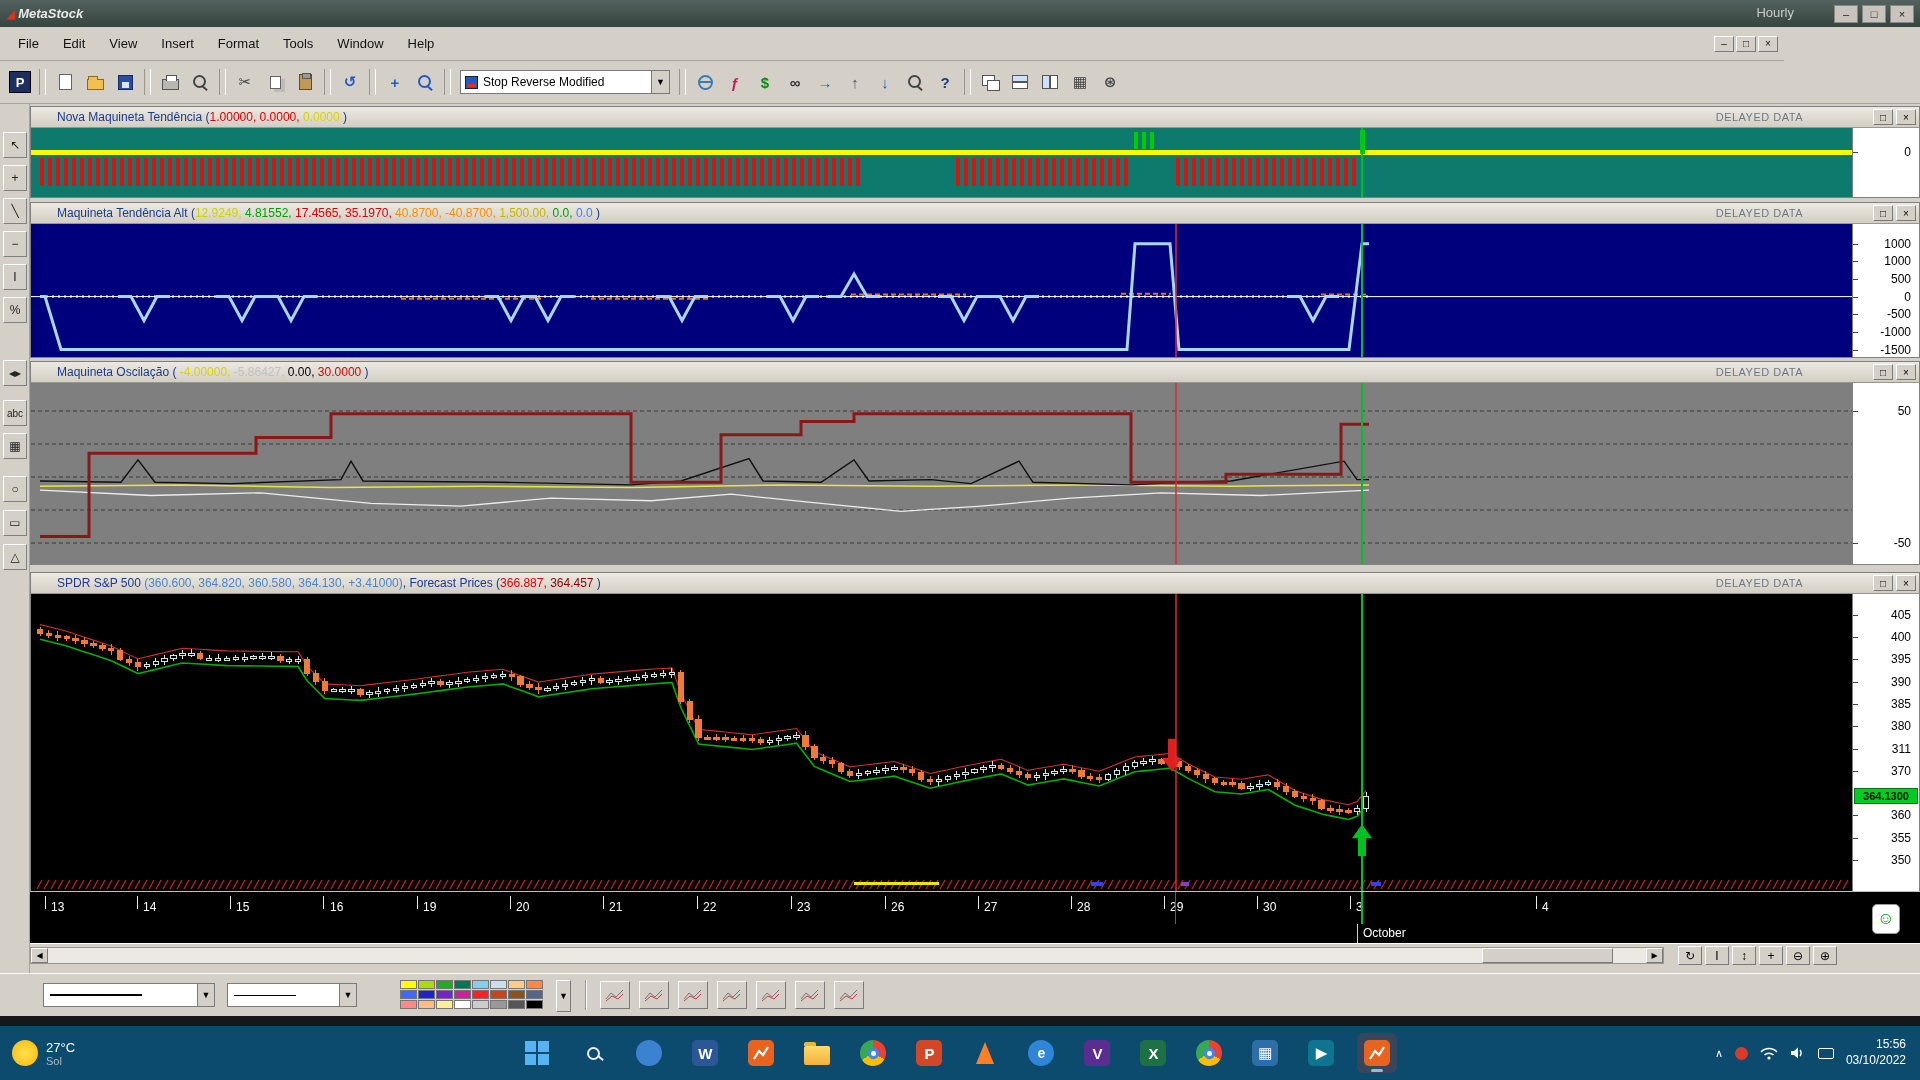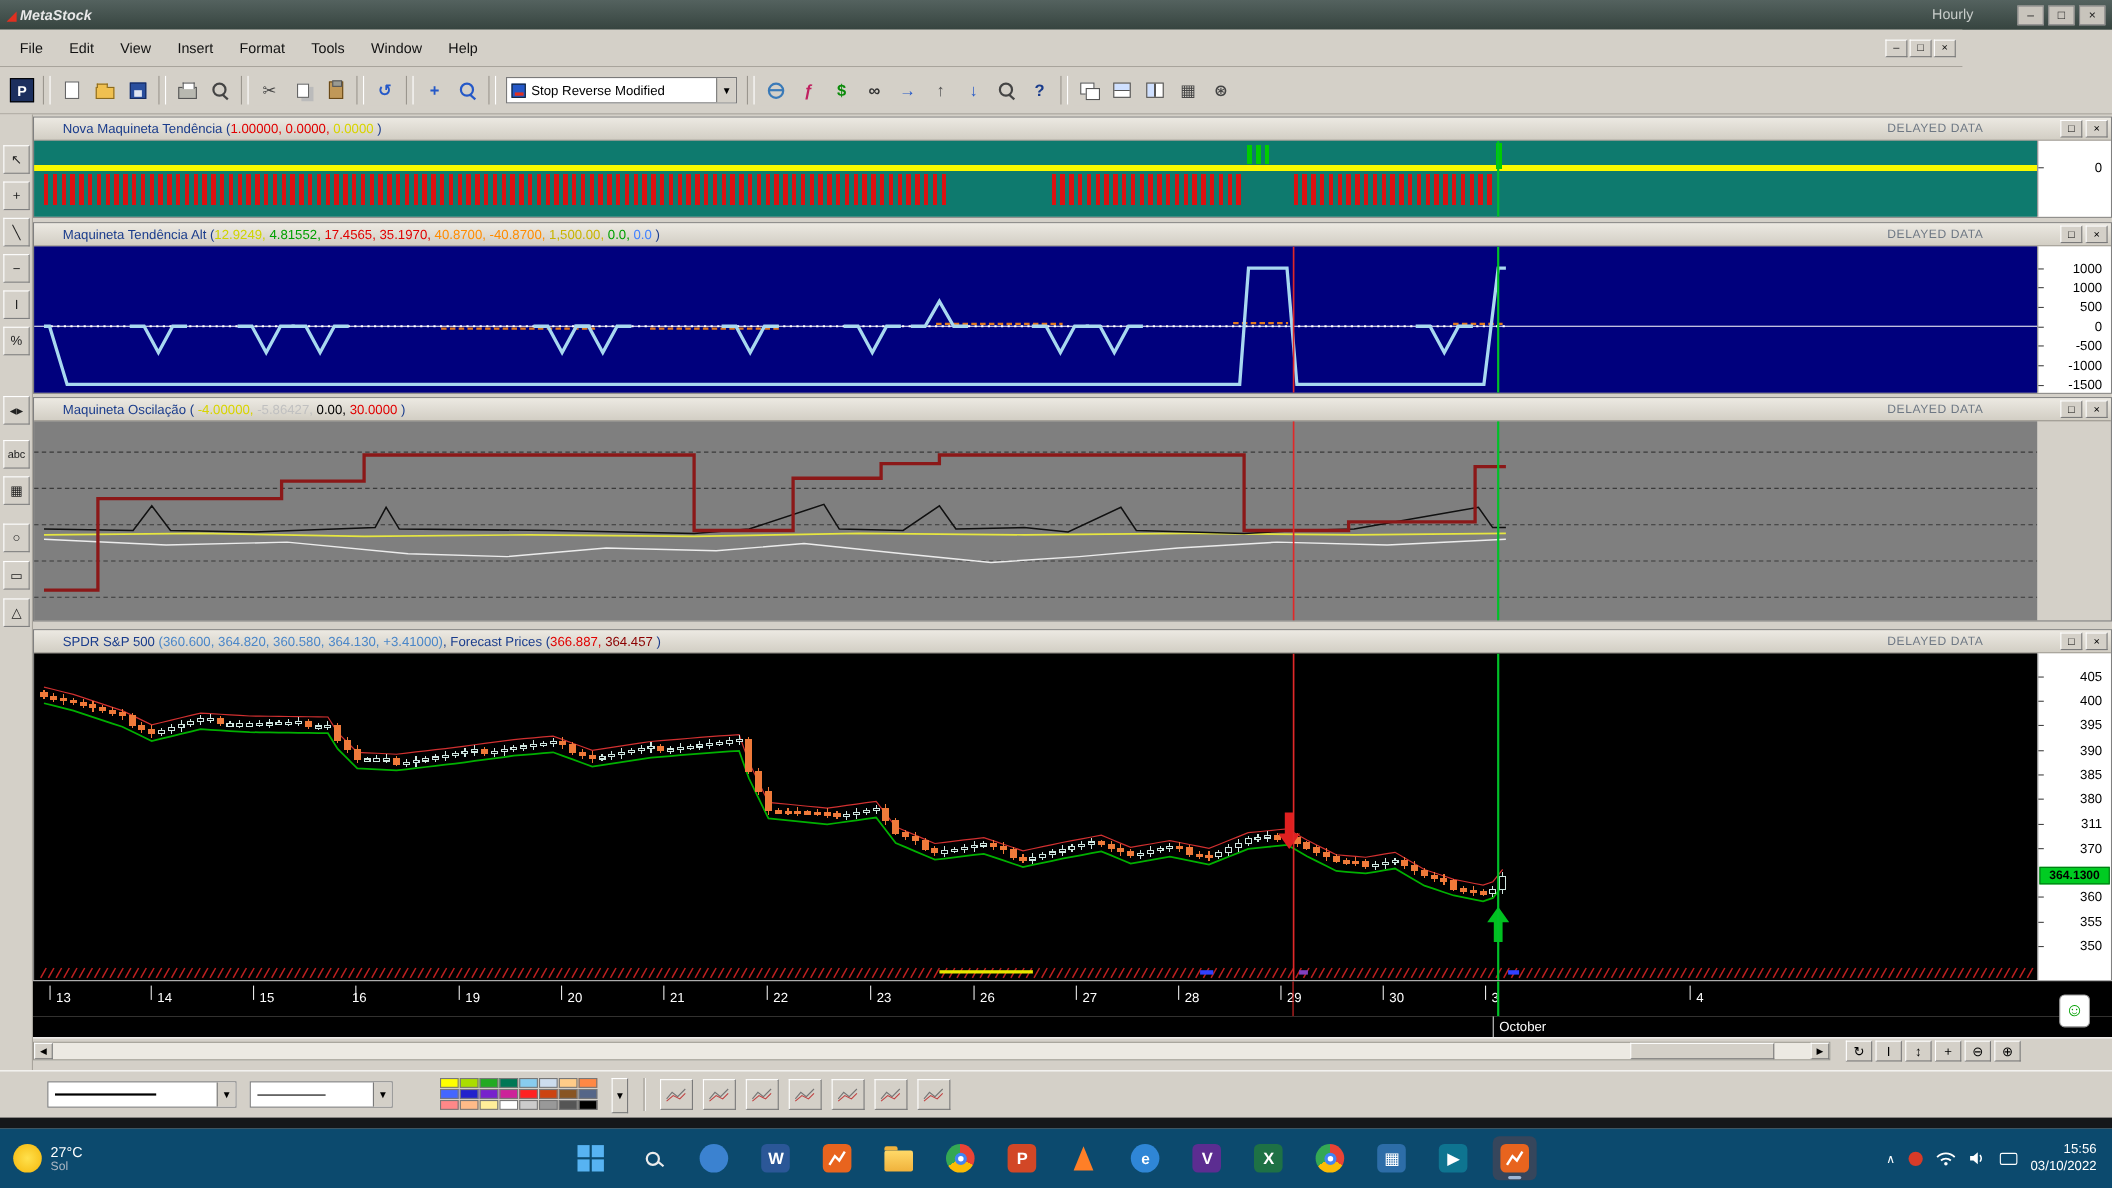--- a/index.html
+++ b/index.html
@@ -538,20 +538,26 @@
           <line x1="0" y1="94" x2="1821" y2="94" stroke="#3a3a3a" stroke-width="1" stroke-dasharray="4,3"></line>
           <line x1="0" y1="127" x2="1821" y2="127" stroke="#3a3a3a" stroke-width="1" stroke-dasharray="4,3"></line>
           <line x1="0" y1="160" x2="1821" y2="160" stroke="#3a3a3a" stroke-width="1" stroke-dasharray="4,3"></line>
           <polyline points="9,107.2 120,112.48 230,109.84 340,120.4 430,123.04 520,115.12 620,117.76 700,111.16 790,120.4 870,128.32 950,123.04 1040,115.12 1130,109.84 1230,112.48 1338,107.2" fill="none" stroke="#ececec" stroke-width="1.3"></polyline>
           <polyline points="9,103.24 150,101.92 300,104.56 450,103.24 600,104.56 750,101.92 900,103.24 1050,101.92 1200,103.24 1338,101.92" fill="none" stroke="#e6e640" stroke-width="1.5"></polyline>
           <polyline points="9,97.96 90,99.28 107,76.84 124,99.28 200,100.6 310,96.64 320,78.16 332,97.96 470,99.28 600,101.92 650,97.96 718,75.52 732,97.96 790,99.28 823,76.84 838,97.96 900,96.64 940,100.6 988,78.16 1002,99.28 1100,101.92 1150,99.28 1200,97.96 1313,78.16 1326,96.64 1338,96.64" fill="none" stroke="#101010" stroke-width="1.4"></polyline>
           <polyline points="9,153.4 58,153.4 58,70.24 225,70.24 225,54.4 300,54.4 300,30.64 600,30.64 600,99.28 690,99.28 690,51.76 770,51.76 770,38.559999999999995 823,38.559999999999995 823,30.64 1100,30.64 1100,99.28 1195,99.28 1195,91.36 1310,91.36 1310,41.199999999999996 1338,41.199999999999996" fill="none" stroke="#8b1818" stroke-width="3"></polyline>
           <line x1="1145" y1="0" x2="1145" y2="181" stroke="#e02828" stroke-width="1.5"></line>
           <line x1="1331" y1="0" x2="1331" y2="181" stroke="#00c028" stroke-width="2"></line>
         </svg>
+      <div class="paxis" id="ax-osc">
+          <div class="axlabel" style="top: 21px;">50</div>
+          <div class="axtick" style="top: 28px;"></div>
+          <div class="axlabel" style="top: 153px;">-50</div>
+          <div class="axtick" style="top: 160px;"></div>
+        </div>
     </div>
   </div>
 
   <div class="panel" id="panel-price" style="top:572px;height:321px">
     <div class="phead">
       <span class="ptitle" id="title-price"><span style="color: rgb(26, 60, 140);">SPDR S&amp;P 500 </span><span style="color: rgb(74, 134, 200);">(360.600, 364.820, 360.580, 364.130, +3.41000)</span><span style="color: rgb(26, 60, 140);">, Forecast Prices </span><span style="color: rgb(26, 60, 140);">(</span><span style="color: rgb(224, 0, 0);">366.887, </span><span style="color: rgb(139, 0, 0);">364.457 </span><span style="color: rgb(26, 60, 140);">)</span></span>
       <span class="delayed">DELAYED DATA</span>
       <span class="pbtn">□</span>
       <span class="pbtn">×</span>
     </div>
@@ -1160,21 +1166,21 @@
   </div>
 
   <div class="dateaxis" id="dateaxis">
       <span class="dtick" style="left: 15px;"></span>
       <span class="dlabel" style="left: 21px;">13</span>
       <span class="dtick" style="left: 107px;"></span>
       <span class="dlabel" style="left: 113px;">14</span>
       <span class="dtick" style="left: 200px;"></span>
       <span class="dlabel" style="left: 206px;">15</span>
       <span class="dtick" style="left: 293px;"></span>
-      <span class="dlabel" style="left: 290px; text-align: right;">16</span>
+      <span class="dlabel" style="left: 300px; text-align: right;">16</span>
       <span class="dtick" style="left: 387px;"></span>
       <span class="dlabel" style="left: 393px;">19</span>
       <span class="dtick" style="left: 480px;"></span>
       <span class="dlabel" style="left: 486px;">20</span>
       <span class="dtick" style="left: 573px;"></span>
       <span class="dlabel" style="left: 579px;">21</span>
       <span class="dtick" style="left: 667px;"></span>
       <span class="dlabel" style="left: 673px;">22</span>
       <span class="dtick" style="left: 761px;"></span>
       <span class="dlabel" style="left: 767px;">23</span>

